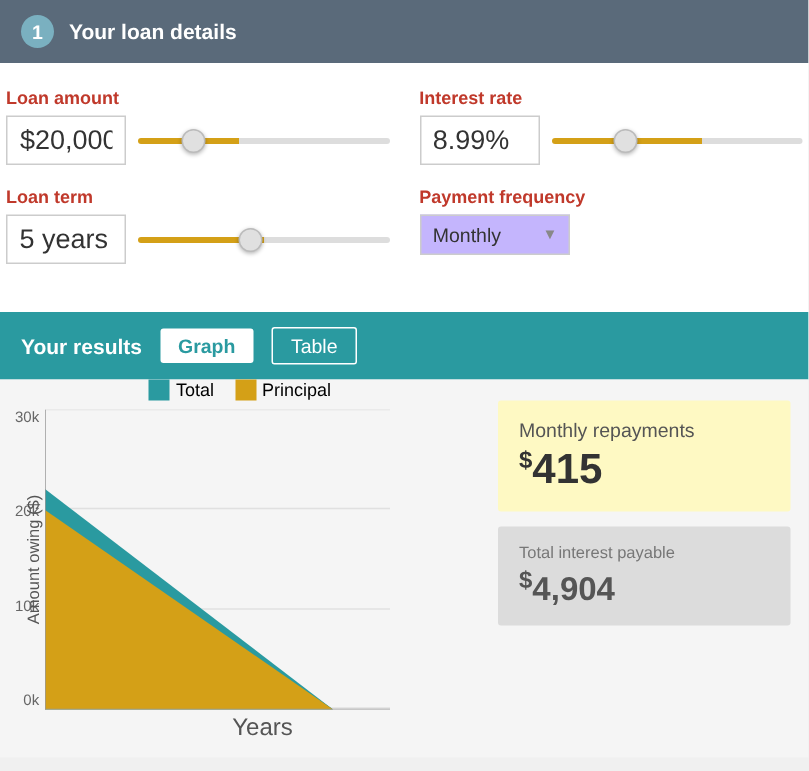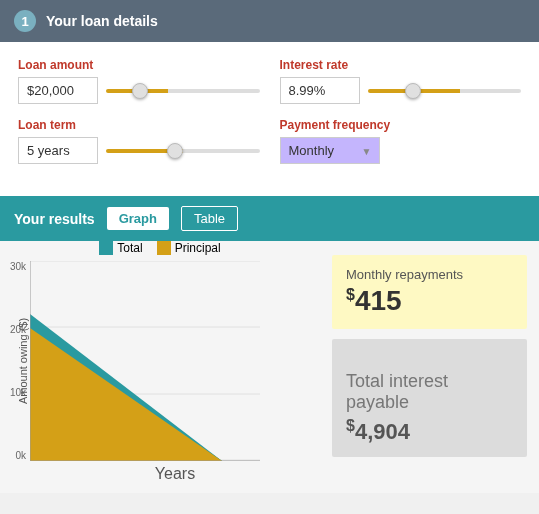--- a/index.html
+++ b/index.html
@@ -24,21 +24,21 @@
       display: flex;
       align-items: center;
       justify-content: center;
       font-size: 13px;
       font-weight: bold;
       flex-shrink: 0;
     }
 
     .loan-details-body {
       background: white;
-      padding: 16px 18px 18px;
+      padding: 16px 4px 18px;
     }
 
     .form-row {
       display: flex;
       gap: 20px;
       margin-bottom: 14px;
     }
     .form-group {
       flex: 1;
     }
@@ -52,21 +52,21 @@
 
     .input-slider-wrap {
       display: flex;
       align-items: center;
       gap: 8px;
     }
 
     .text-input {
       border: 1px solid #ccc;
       padding: 5px 8px;
-      font-size: 13px;
+      font-size: 18px;
       width: 80px;
       color: #333;
     }
 
     input[type=range] {
       -webkit-appearance: none;
       appearance: none;
       flex: 1;
       height: 4px;
       border-radius: 2px;
@@ -206,23 +206,22 @@
       line-height: 1.1;
     }
     .stat-box .stat-value .dollar {
       font-size: 16px;
       vertical-align: super;
     }
     .stat-box.secondary {
       background: #dcdcdc;
     }
     .stat-box.secondary .stat-label {
-      font-size: 18px;
+      font-size: 11px;
       color: #777;
-      margin-top: 20px;
     }
     .stat-box.secondary .stat-value {
       font-size: 22px;
       color: #555;
     }
   </style>
 </head>
 <body>
 
 <div class="section-header">

